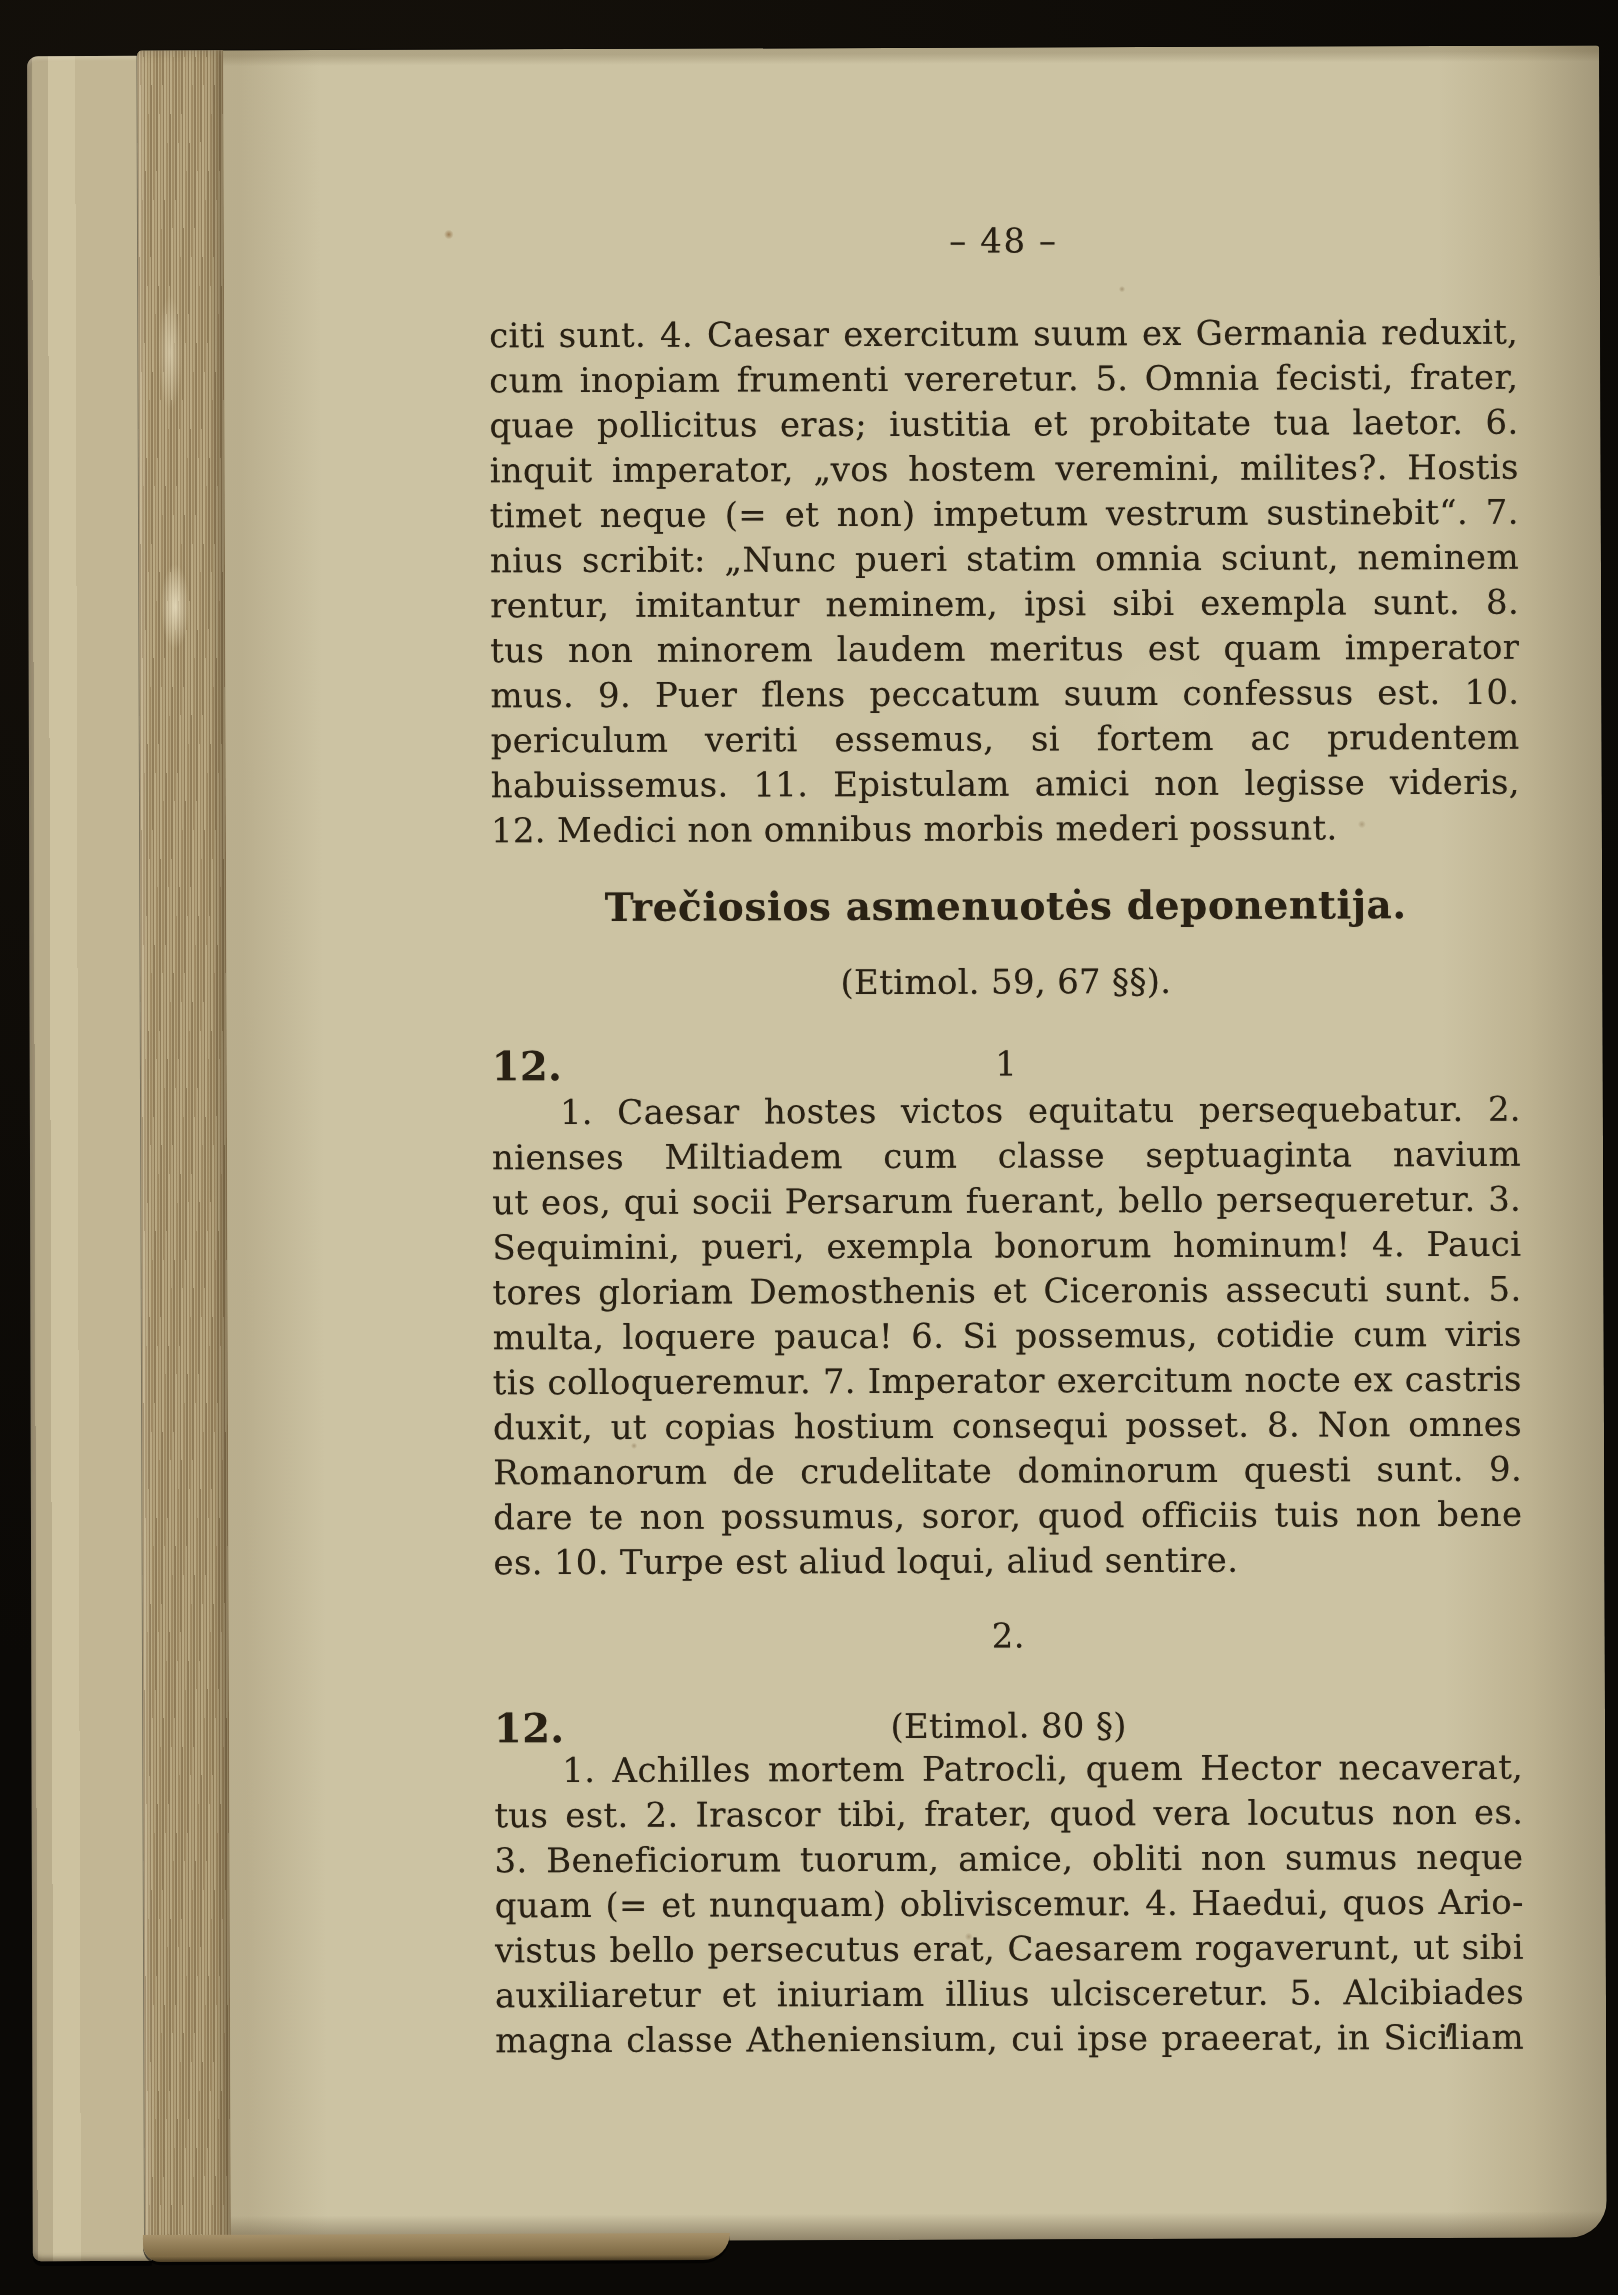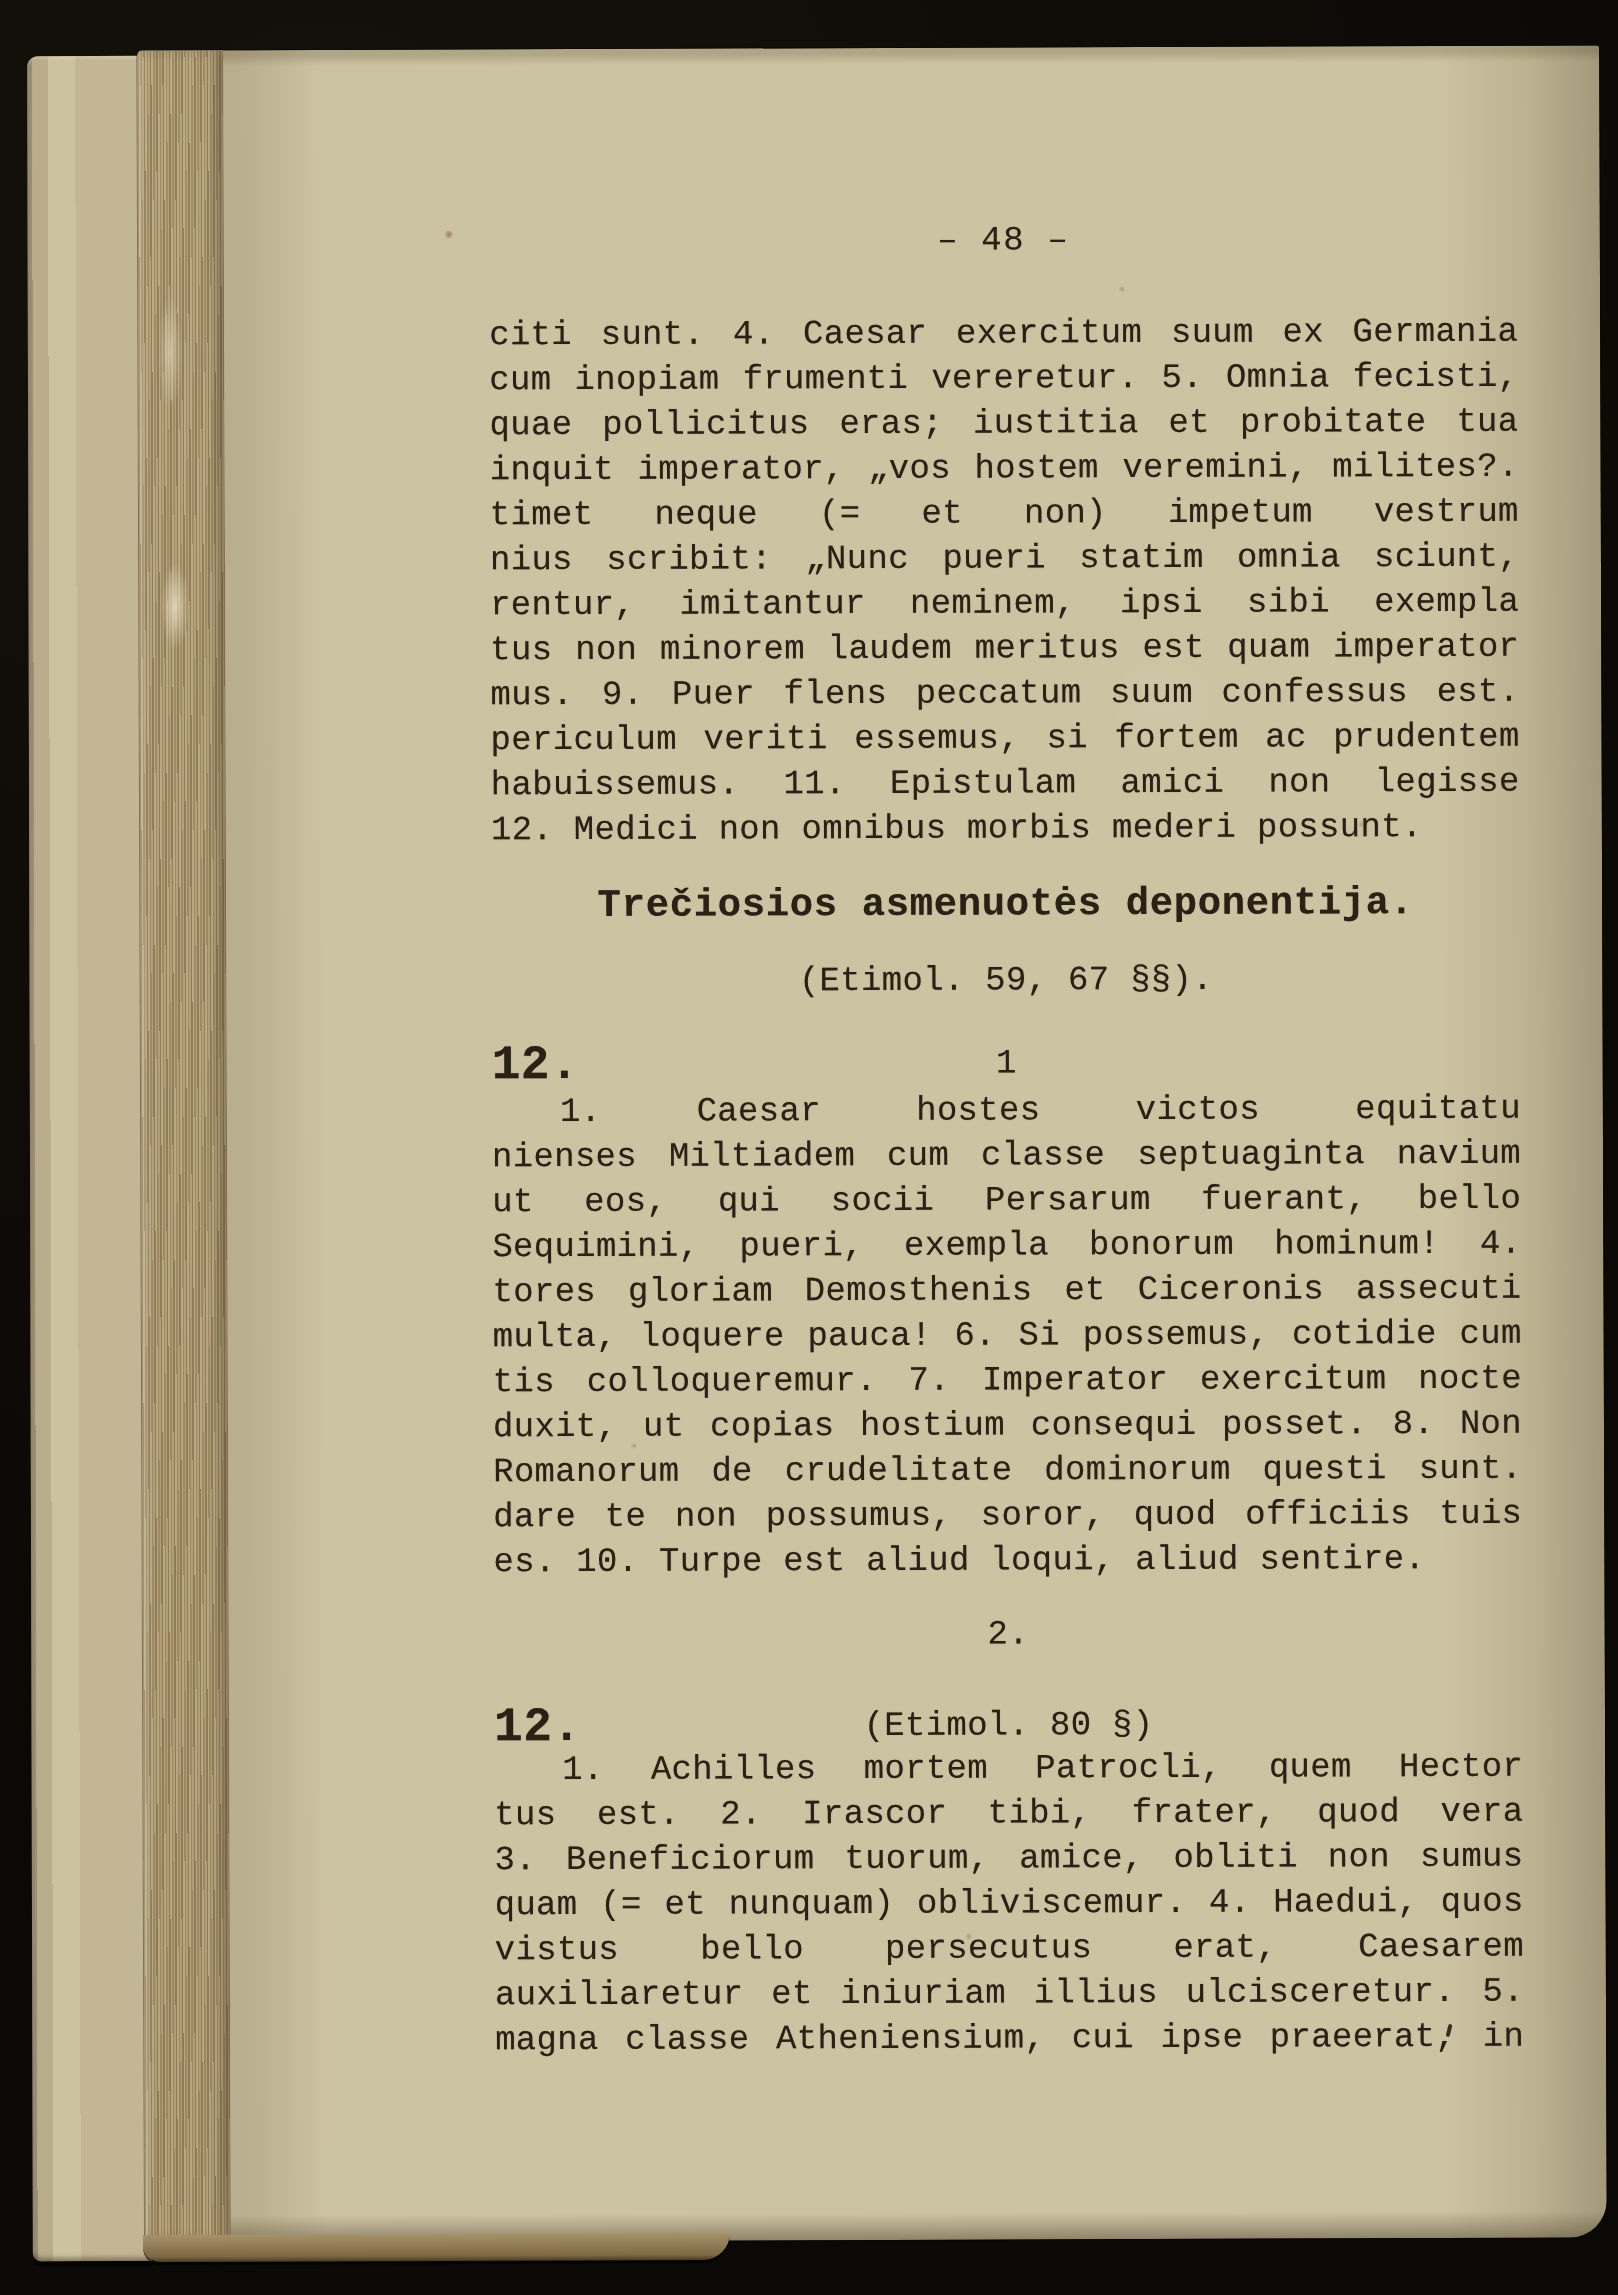--- a/index.html
+++ b/index.html
@@ -2,21 +2,21 @@
 <html style="font-size:12.7px"><head>
 <meta charset="utf-8">
 <style>
   html,body{margin:0;padding:0;background:#0a0805;}
   body{
     width:1618px;height:2295px;position:relative;overflow:hidden;
     font-family:"DejaVu Serif","Liberation Serif",serif;
   }
   .stage{position:absolute;inset:0;background:
     radial-gradient(circle at 20% 10%, rgba(40,32,20,.35), transparent 60%),
-    #0b0906; font-family: Liberation Mono, monospace;}
+    #0b0906;}
   
   .under-page{
     position:absolute;left:30px;top:56px;width:119px;height:2205px;
     background:linear-gradient(90deg,#9e9276 0 4.8px,#b9ad8c 4.8px 20.6px,#cdc2a0 20.6px 48px,#c2b694 48px 100%);
     border-radius:11px 0 0 8px;
     box-shadow:0 4.8px 0 rgba(0,0,0,.6), inset 0 -3.2px 4.8px rgba(60,48,30,.5), inset 0 2.4px 3.2px rgba(245,240,220,.35);
     transform:rotate(-0.15deg);
   }
   
   .page{
@@ -70,21 +70,21 @@
   .line.flush{text-align:left;}
   .line.flush::after{content:none;}
   .line.indent{text-indent:68px;}
   .heading{position:absolute;top:835px;left:0;width:100%;margin:0;
     font-size:39px;font-weight:700;text-align:center;letter-spacing:0.6px;}
   .subheading{position:absolute;top:914px;left:0;width:100%;
     text-align:center;}
   .exercise-row{position:absolute;left:0;width:100%;height:45px;line-height:45px;}
   .row-12{top:994px;}
   .row-13{top:1656px;}
-  .ex-num{position:absolute;left:0;top:0;font-weight:700;font-size:48px;}
+  .ex-num{position:absolute;left:0;top:0;font-weight:700;font-size:40px;}
   .part-num{position:absolute;left:0;top:0;width:100%;text-align:center;}
   .part-2{position:absolute;top:1568px;left:0;width:100%;text-align:center;}
   .ink-speck{position:absolute;left:1303px;top:1978px;width:4px;height:12.7px;
     background:#38301f;border-radius:2.4px;transform:rotate(14deg);}
 </style>
 </head>
 <body>
 
 <div class="stage">
   <div class="under-page"></div>

